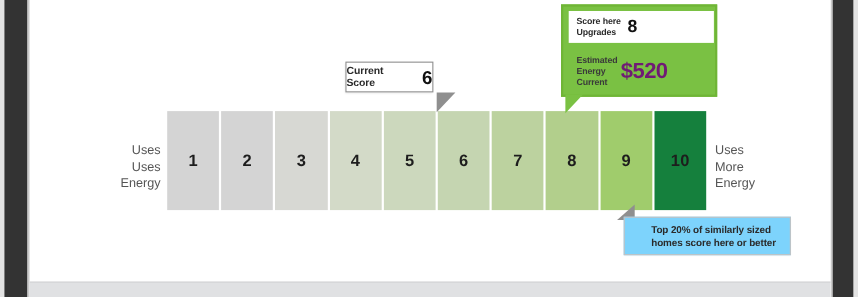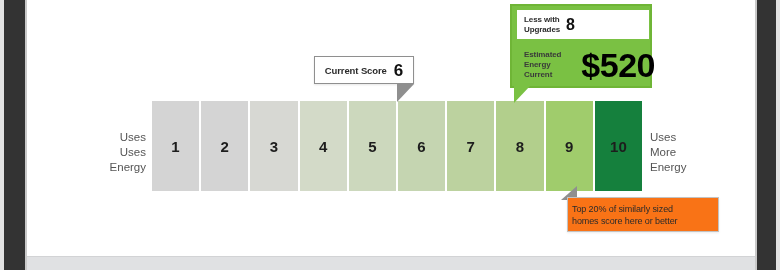--- a/index.html
+++ b/index.html
@@ -100,21 +100,21 @@
   }
   #label-left  { left: 76px;  text-align: right; }
   #label-right { left: 650px; text-align: left; }
   .side-label span { display: block; }
 
   
   #callout-current {
     position: absolute;
     left: 314px;
     top: 56px;
-    width: 100px;
+    width: 80px;
     height: 28px;
     background: #ffffff;
     border: 1px solid #8f8f8f;
     display: flex;
     align-items: center;
     justify-content: center;
     gap: 7px;
     box-shadow: 0 1px 2px rgba(0,0,0,0.10);
   }
   #callout-current .cl-text {
@@ -172,60 +172,61 @@
     color: #111111;
     line-height: 1;
   }
   #upgrade-bottom {
     position: absolute;
     left: 5px; top: 37px;
     width: 134px; height: 44px;
     display: flex;
     align-items: center;
     padding-left: 7px;
-    gap: 20px;
+    gap: 3px;
   }
   #upgrade-bottom .cl-text {
     font-size: 8px;
     font-weight: bold;
     color: #3a3a3a;
     line-height: 10px;
     letter-spacing: -0.1px;
   }
   #upgrade-bottom .cl-num {
-    font-size: 34px;
-    font-weight: bold;
-    color: #000000;
+    font-size: 20px;
+    font-weight: bold;
+    color: #701a75;
     line-height: 1;
     letter-spacing: -0.5px;
   }
   
   #tail-upgrade {
     position: absolute;
     left: 514px;
     top: 86px;
     width: 0; height: 0;
     border-left: 16px solid #7ac143;
     border-bottom: 17px solid transparent;
   }
 
   
   #callout-note {
     position: absolute;
     left: 567px;
     top: 197px;
     width: 152px;
     height: 35px;
-    background: #f97316;
+    background: #7dd3fc;
     border: 1px solid #c2c2c2;
     display: flex;
     flex-direction: column;
     justify-content: center;
-    padding-left: 4px;
+    padding-left: 24px;
     box-shadow: 0 1px 2px rgba(0,0,0,0.08);
+    font-weight: bold;
   }
   #callout-note .nt-line {
     font-size: 9px;
     color: #2b2b2b;
     line-height: 12px;
     letter-spacing: -0.1px;
   }
   
   #tail-note {
     position: absolute;
@@ -281,21 +282,21 @@
 
   <div id="callout-current">
     <span class="cl-text">Current Score</span>
     <span class="cl-num">6</span>
   </div>
   <div id="tail-current"></div>
 
   <div id="callout-upgrade">
     <div id="upgrade-top">
       <div>
-        <div class="cl-text">Less with</div>
+        <div class="cl-text">Score here</div>
         <div class="cl-text">Upgrades</div>
       </div>
       <span class="cl-num">8</span>
     </div>
     <div id="upgrade-bottom">
       <div>
         <div class="cl-text">Estimated</div>
         <div class="cl-text">Energy</div>
         <div class="cl-text">Current</div>
       </div>

